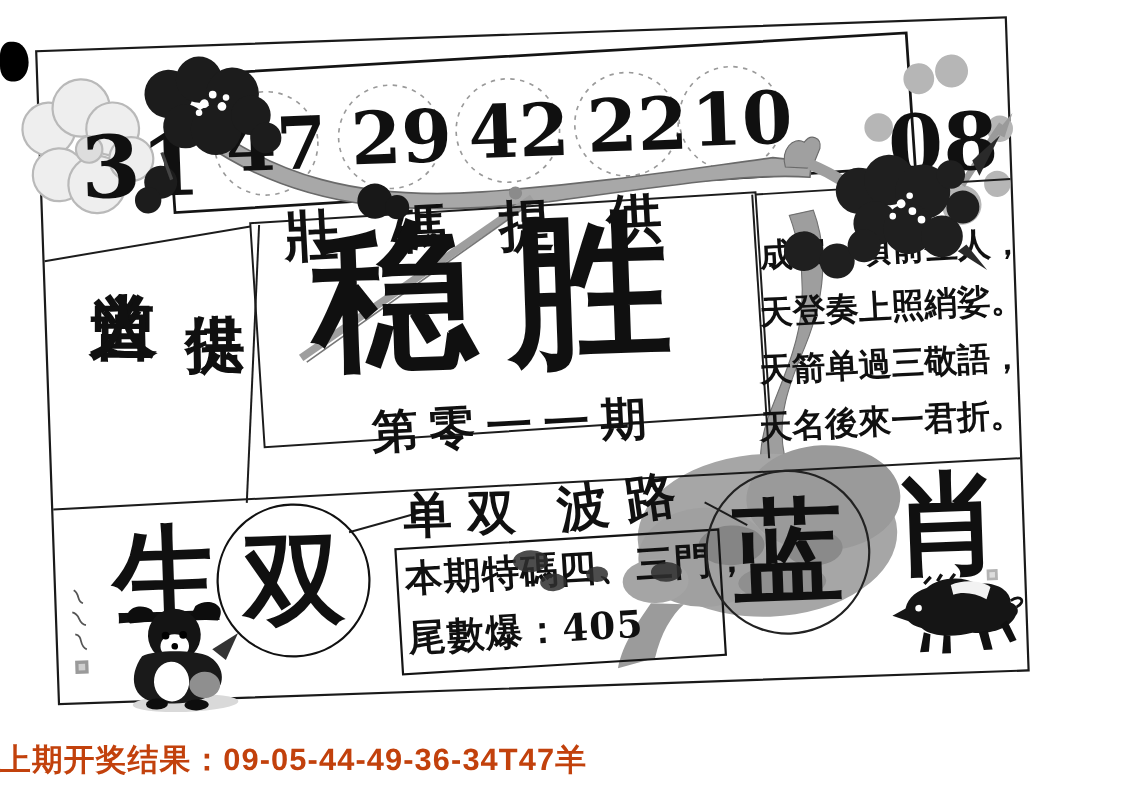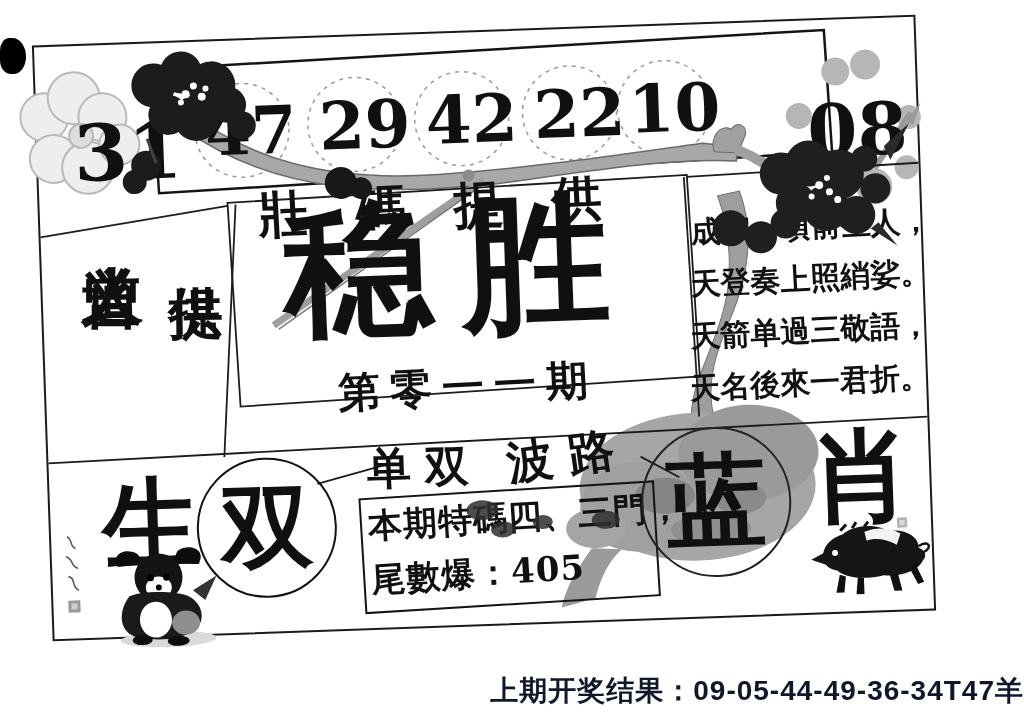--- a/index.html
+++ b/index.html
@@ -8,22 +8,22 @@
   .abs{position:absolute;}
   
   #panel{left:42px;top:30px;width:880px;height:592px;border:2px solid #1a1a1a;
          transform:rotate(-2deg);transform-origin:center;background:transparent;}
   #panel .t{position:absolute;z-index:2;color:#101010;white-space:nowrap;}
   svg.art{position:absolute;left:0;top:0;z-index:1;overflow:visible;}
   svg.art.top{z-index:3;pointer-events:none;}
   .num{font-weight:700;font-family:"DejaVu Serif",serif;}
   .vtext{writing-mode:vertical-rl;text-orientation:upright;white-space:normal;}
   .circle{border-radius:50%;display:flex;align-items:center;justify-content:center;}
-  #footer{left:0;right:0;top:672px;text-align:right;font-family:"Liberation Sans",sans-serif;
-          font-weight:800;font-size:28px;letter-spacing:1px;color:#0f172a;}
+  #footer{left:0;right:0;top:672px;text-align:left;font-family:"Liberation Sans",sans-serif;
+          font-weight:800;font-size:28px;letter-spacing:1px;color:#c2410c;}
   #inkblot{left:0;top:38px;width:26px;height:36px;background:#000;
            border-radius:40% 60% 55% 45%;}
 </style>
 </head>
 <body>
 
 <div id="inkblot" class="abs"></div>
 
 <div id="panel" class="abs">
 

